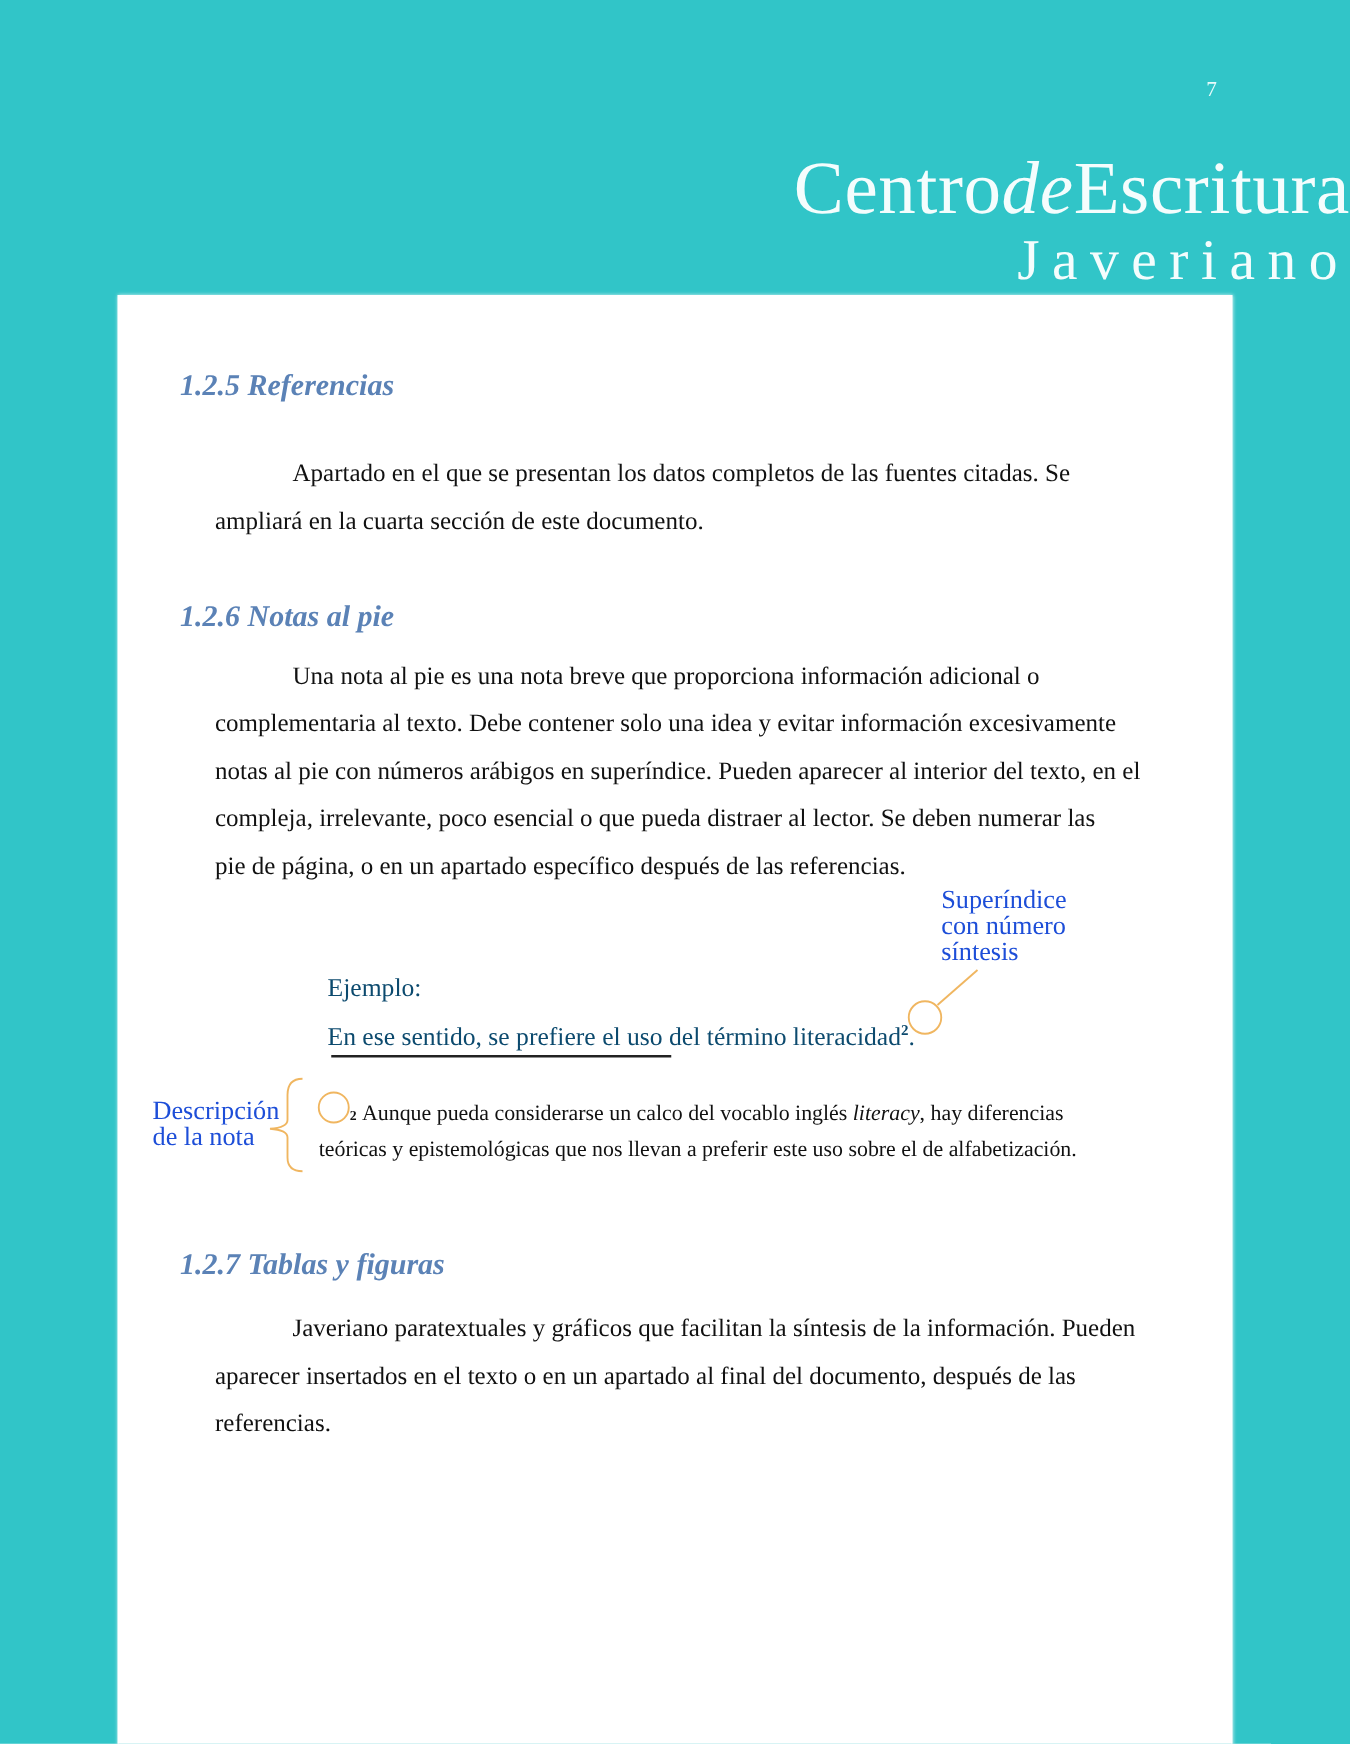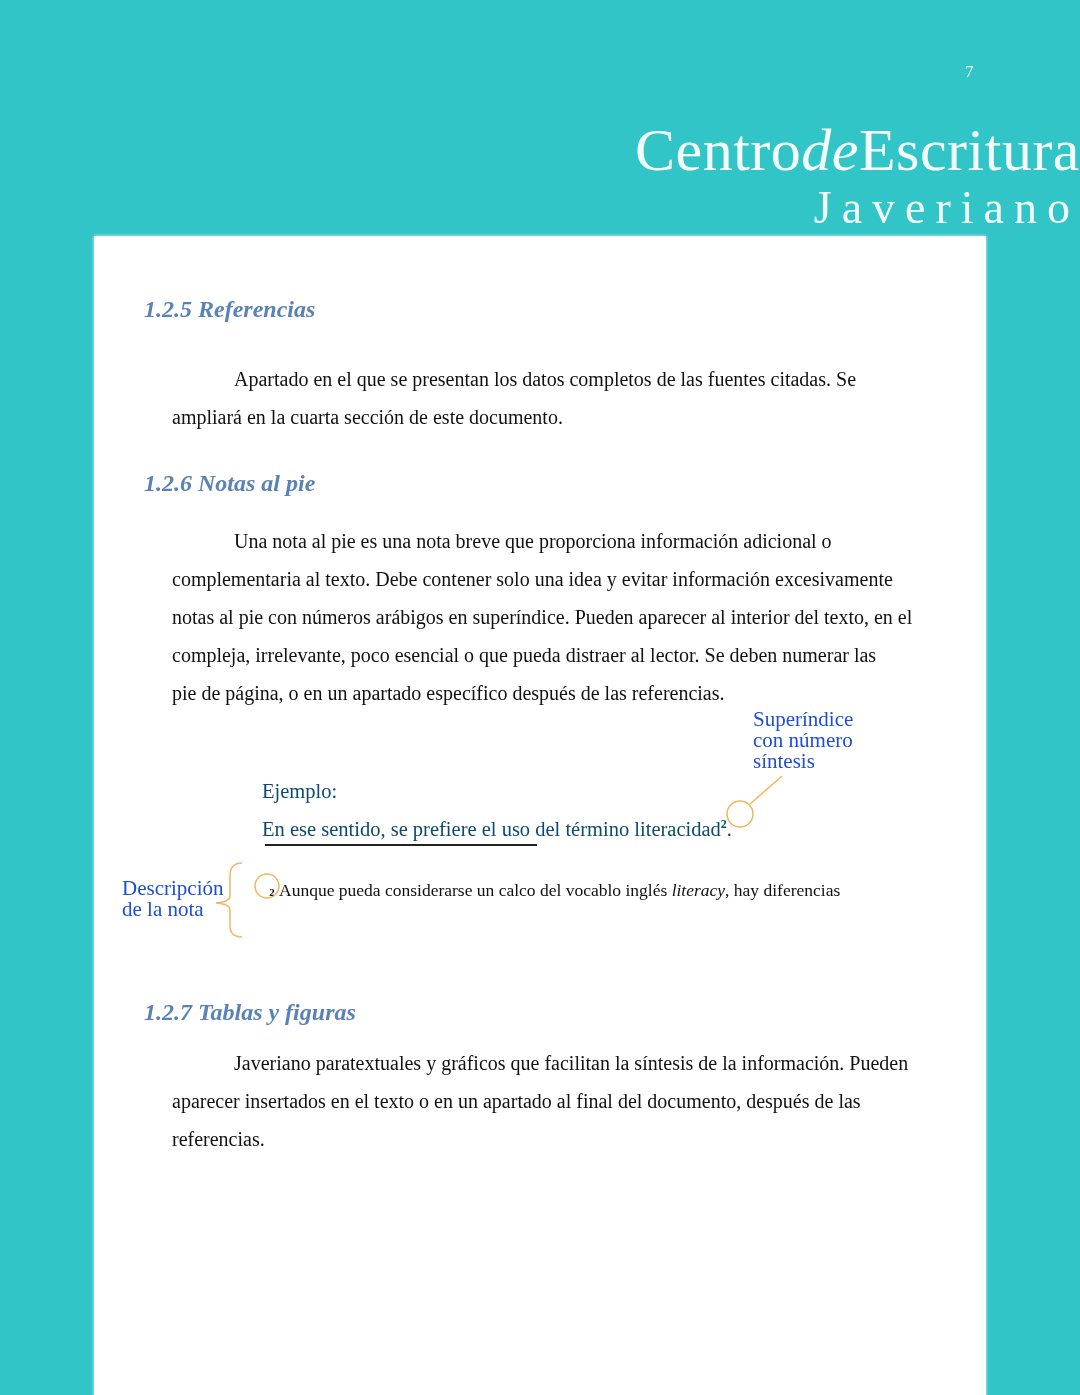--- a/index.html
+++ b/index.html
@@ -37,21 +37,21 @@
   <div class="logo-line2">Javeriano</div>
 </div>
 
 <div class="paper">
   <div class="heading" style="top:60px">1.2.5 Referencias</div>
   <div class="para" style="top:124px">
     <div><span class="indent"></span><span>Apartado en el que se presentan los datos completos de las fuentes citadas. Se</span></div>
     <div>ampliará en la cuarta sección de este documento.</div>
   </div>
 
-  <div class="heading" style="top:234px">1.2.6 Notas al pie</div>
+  <div class="heading" style="top:245px">1.2.6 Notas al pie</div>
   <div class="para" style="top:286px">
     <div><span class="indent"></span><span>Una nota al pie es una nota breve que proporciona información adicional o</span></div>
     <div>complementaria al texto. Debe contener solo una idea y evitar información excesivamente</div>
     <div>notas al pie con números arábigos en superíndice. Pueden aparecer al interior del texto, en el</div>
     <div>compleja, irrelevante, poco esencial o que pueda distraer al lector. Se deben numerar las</div>
     <div>pie de página, o en un apartado específico después de las referencias.</div>
   </div>
 
   <div class="annot" style="left:659px; top:473px">
     <div>Superíndice</div>
@@ -65,20 +65,21 @@
   </div>
   <div class="rule"></div>
 
   <div class="annot" style="left:28px; top:642px">
     <div>Descripción</div>
     <div>de la nota</div>
   </div>
 
   <div class="foot" style="top:641px">
     <div><span style="font-size:11px;font-weight:bold;display:inline-block;width:14px;margin-left:-3px">2</span><span>Aunque pueda considerarse un calco del vocablo inglés </span><i>literacy</i><span>, hay diferencias</span></div>
+    <div style="margin-left:-13px">teóricas y epistemológicas que nos llevan a preferir este uso sobre el de alfabetización.</div>
   </div>
 
   <div class="heading" style="top:763px">1.2.7 Tablas y figuras</div>
   <div class="para" style="top:808px">
     <div><span class="indent"></span><span>Javeriano paratextuales y gráficos que facilitan la síntesis de la información. Pueden</span></div>
     <div>aparecer insertados en el texto o en un apartado al final del documento, después de las</div>
     <div>referencias.</div>
   </div>
 
   <svg class="overlay" width="892" height="1065">

